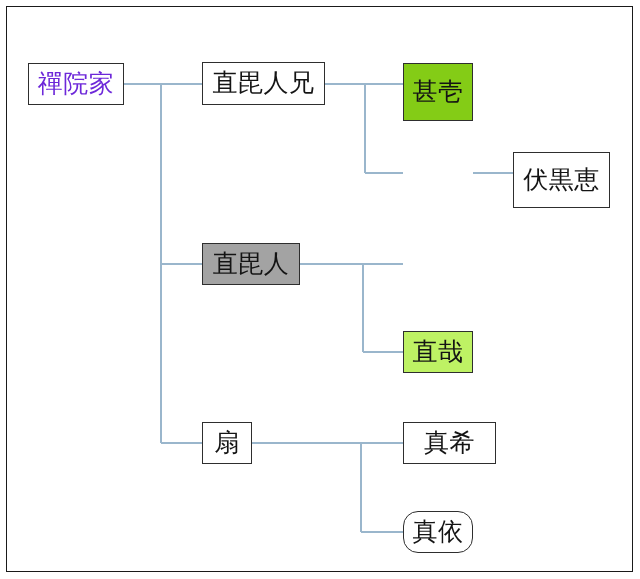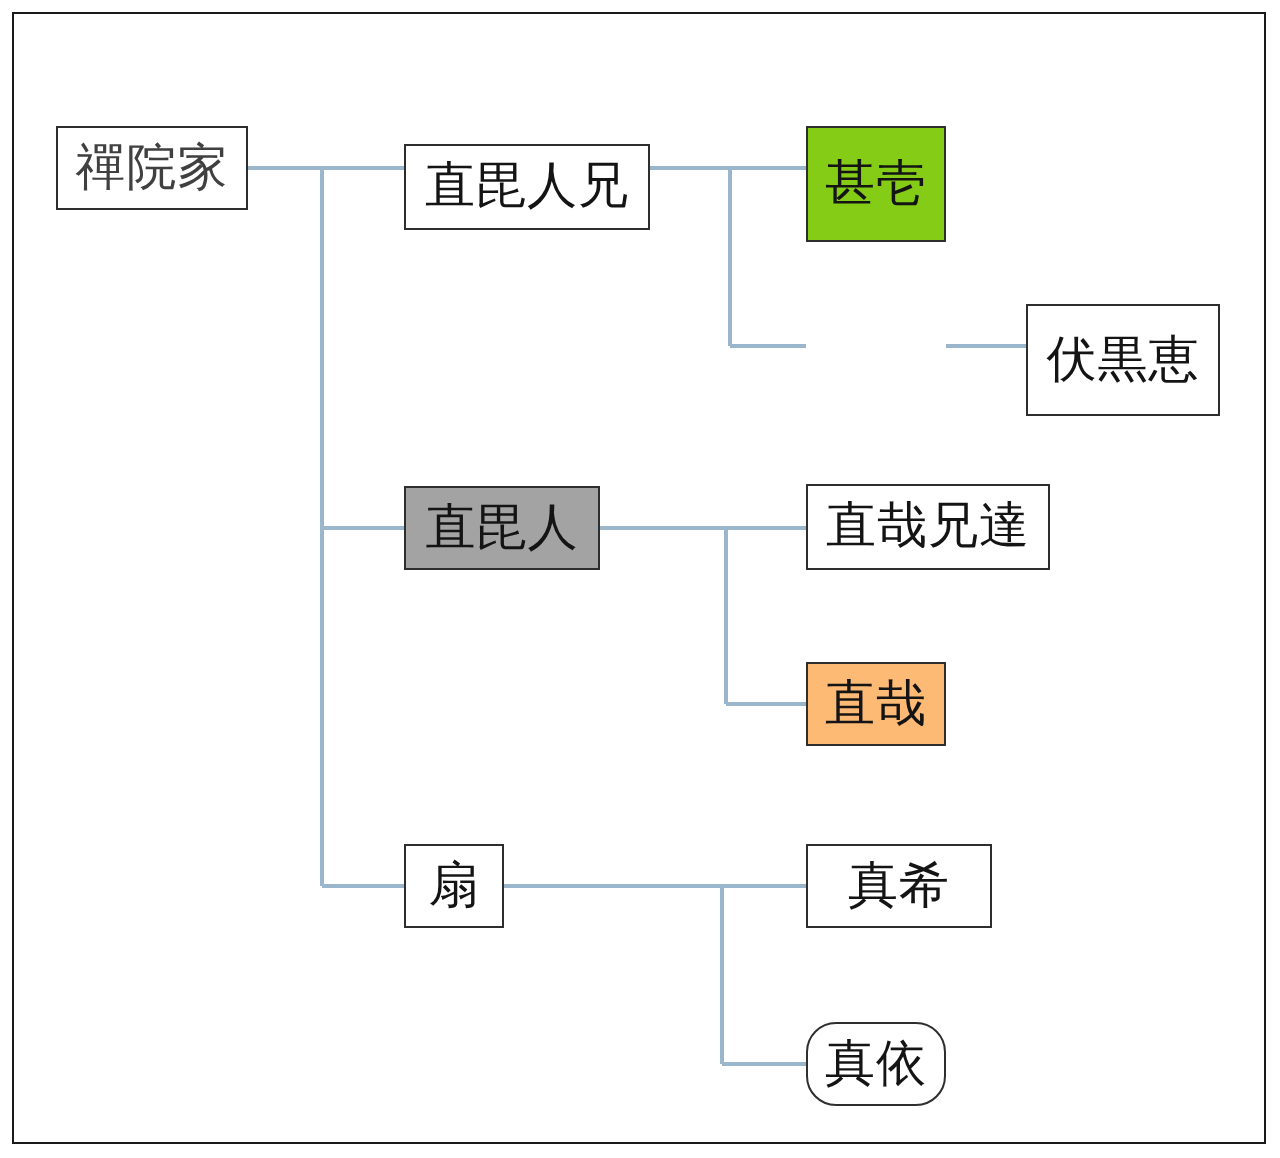--- a/index.html
+++ b/index.html
@@ -74,46 +74,43 @@
       <polyline points="300,264 363,264" fill="none" stroke="#9ab6cc" stroke-width="1.6" shape-rendering="crispEdges"></polyline>
       <polyline points="363,264 363,352" fill="none" stroke="#9ab6cc" stroke-width="1.6" shape-rendering="crispEdges"></polyline>
       <polyline points="363,264 403,264" fill="none" stroke="#9ab6cc" stroke-width="1.6" shape-rendering="crispEdges"></polyline>
       <polyline points="363,352 403,352" fill="none" stroke="#9ab6cc" stroke-width="1.6" shape-rendering="crispEdges"></polyline>
       <polyline points="252,443 361,443" fill="none" stroke="#9ab6cc" stroke-width="1.6" shape-rendering="crispEdges"></polyline>
       <polyline points="361,443 361,532" fill="none" stroke="#9ab6cc" stroke-width="1.6" shape-rendering="crispEdges"></polyline>
       <polyline points="361,443 403,443" fill="none" stroke="#9ab6cc" stroke-width="1.6" shape-rendering="crispEdges"></polyline>
       <polyline points="361,532 403,532" fill="none" stroke="#9ab6cc" stroke-width="1.6" shape-rendering="crispEdges"></polyline>
     </svg>
 
-  <div class="node" style="left: 28px; top: 63px; width: 96px; height: 42px; border-color: rgb(46, 46, 46); background: rgb(255, 255, 255); color: #404040;">
+  <div class="node" style="left: 28px; top: 63px; width: 96px; height: 42px; border-color: rgb(46, 46, 46); background: rgb(255, 255, 255); color: #6d28d9;">
       <span>禪院家</span>
     </div>
 
-  <div class="node" style="left: 202px; top: 72px; width: 123px; height: 43px; border-color: rgb(46, 46, 46); background: rgb(255, 255, 255); color: rgb(20, 20, 20);">
+  <div class="node" style="left: 202px; top: 62px; width: 123px; height: 43px; border-color: rgb(46, 46, 46); background: rgb(255, 255, 255); color: rgb(20, 20, 20);">
       <span>直毘人兄</span>
     </div>
 
   <div class="node" style="left: 403px; top: 63px; width: 70px; height: 58px; border-color: rgb(46, 46, 46); background: #84cc16; color: rgb(20, 20, 20);">
       <span>甚壱</span>
     </div>
 
 
   <div class="node" style="left: 513px; top: 152px; width: 97px; height: 56px; border-color: rgb(46, 46, 46); background: rgb(255, 255, 255); color: rgb(20, 20, 20);">
       <span>伏黒恵</span>
     </div>
 
   <div class="node" style="left: 202px; top: 243px; width: 98px; height: 42px; border-color: rgb(46, 46, 46); background: #a3a3a3; color: rgb(20, 20, 20);">
       <span>直毘人</span>
     </div>
 
-  <div class="node" style="left: 403px; top: 242px; width: 122px; height: 43px; border-color: rgb(46, 46, 46); background: rgb(255, 255, 255); color: rgb(20, 20, 20);">
-      <span>直哉兄達</span>
-    </div>
 
-  <div class="node" style="left: 403px; top: 331px; width: 70px; height: 42px; border-color: rgb(46, 46, 46); background: #fdba74; color: rgb(20, 20, 20);">
+  <div class="node" style="left: 403px; top: 331px; width: 70px; height: 42px; border-color: rgb(46, 46, 46); background: #bef264; color: rgb(20, 20, 20);">
       <span>直哉</span>
     </div>
 
   <div class="node" style="left: 202px; top: 422px; width: 50px; height: 42px; border-color: rgb(46, 46, 46); background: rgb(255, 255, 255); color: rgb(20, 20, 20);">
       <span>扇</span>
     </div>
 
   <div class="node" style="left: 403px; top: 422px; width: 93px; height: 42px; border-color: rgb(46, 46, 46); background: rgb(255, 255, 255); color: rgb(20, 20, 20);">
       <span>真希</span>
     </div>

